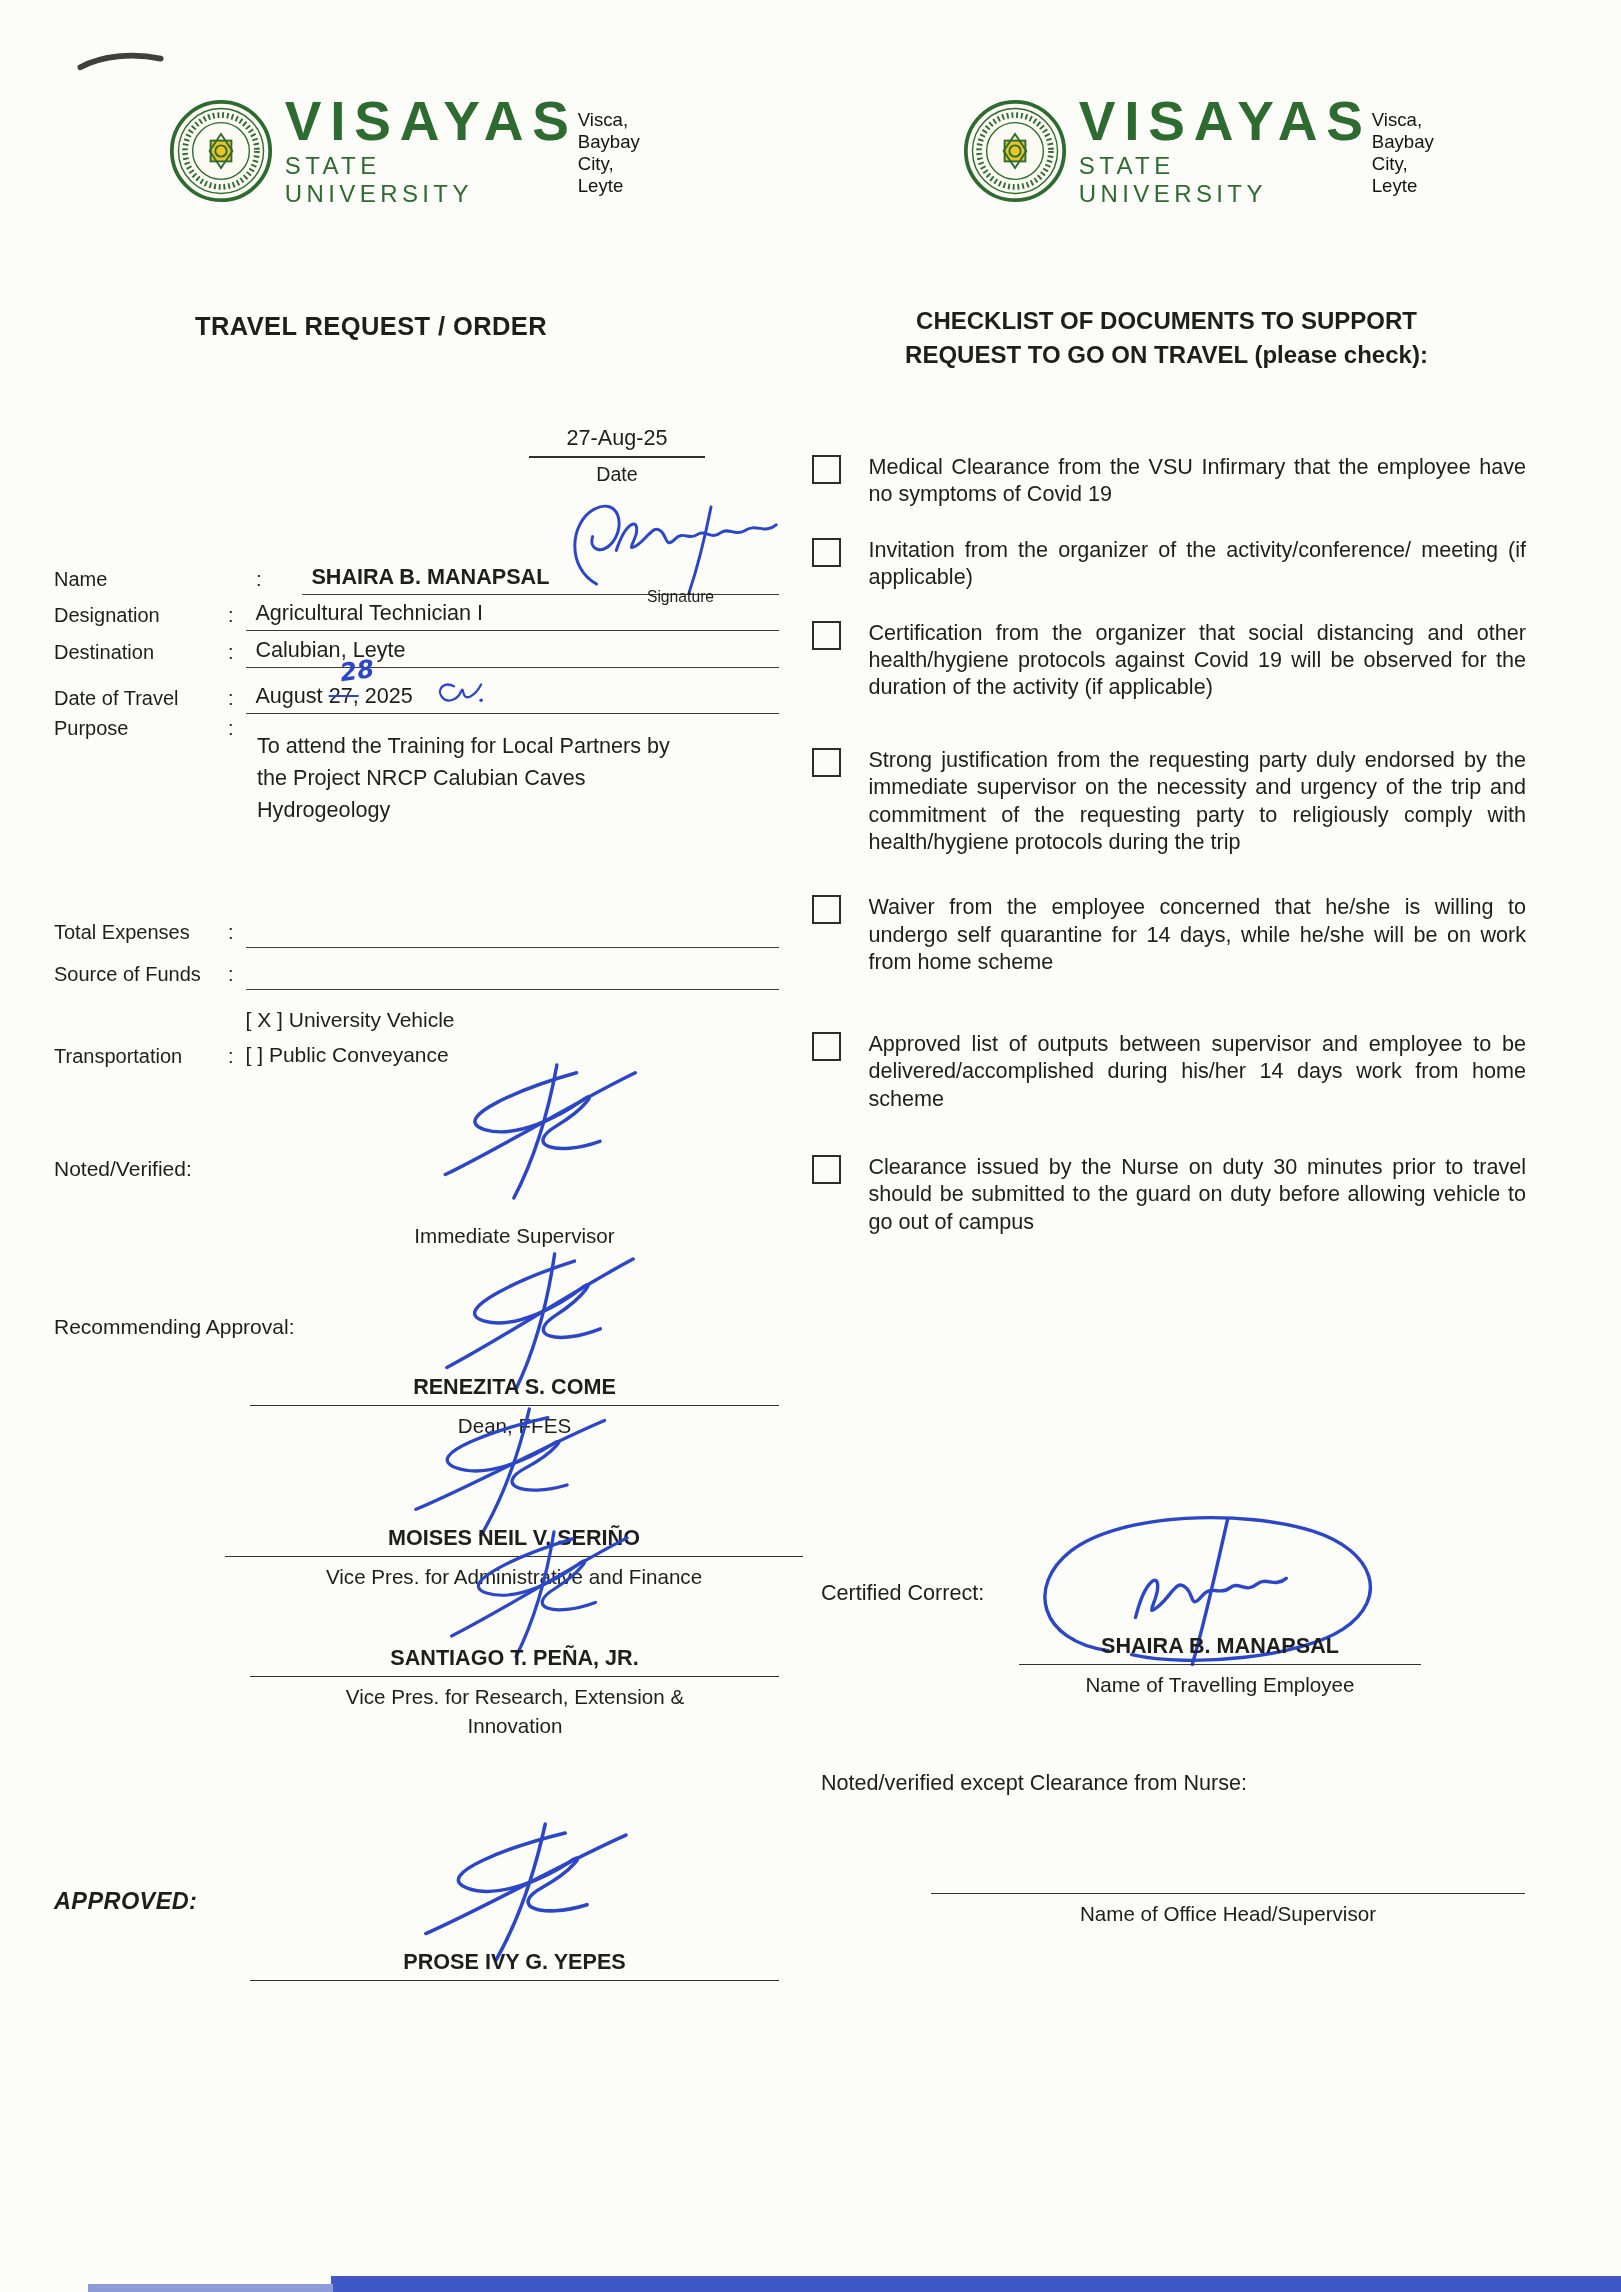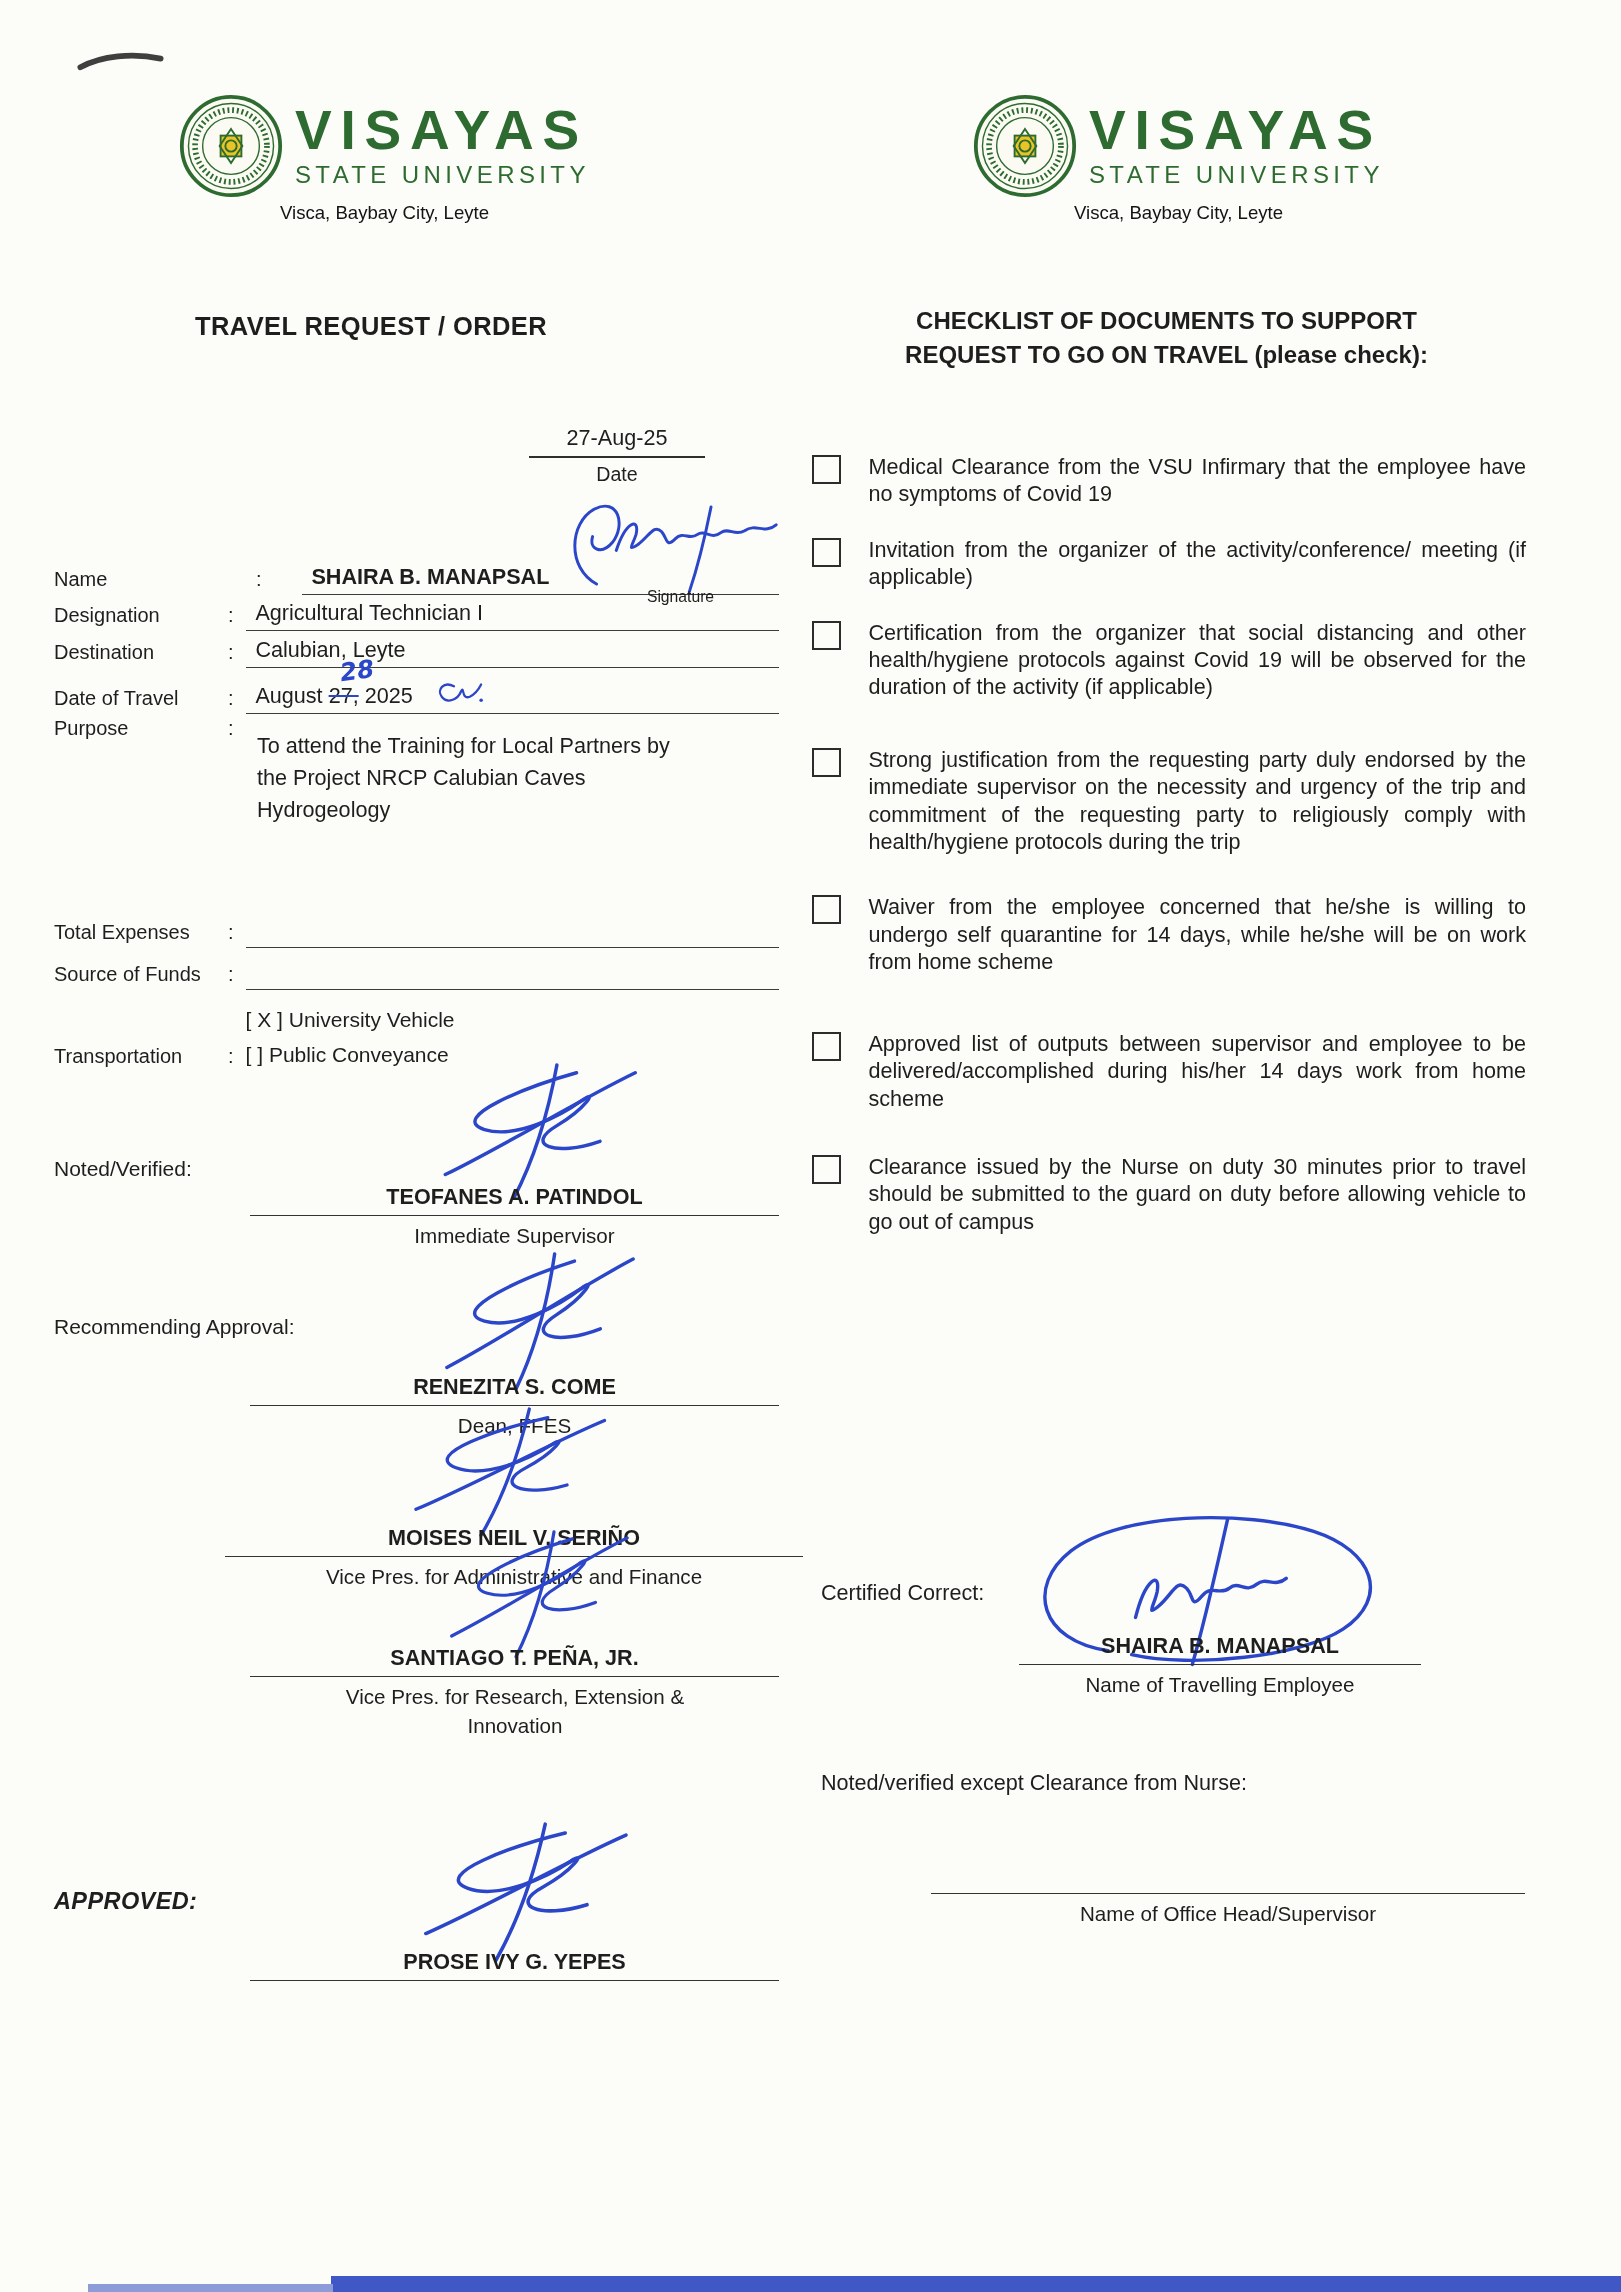--- a/index.html
+++ b/index.html
@@ -6,21 +6,21 @@
   html,body { background:#e9e9e9; }
   .page {
     position:relative; width:1621px; height:2293px; margin:0 auto;
     background:#fcfcf9;
     font-family:"Liberation Sans","DejaVu Sans",sans-serif;
     color:#1e1e1e; overflow:hidden;
   }
   .abs { position:absolute; }
 
   
-  .hdr { position:absolute; width:431px; display:flex; flex-direction:column; align-items:center;justify-content:flex-end; }
+  .hdr { position:absolute; width:431px; display:flex; flex-direction:row; align-items:center; }
   .hdr-left  { left:169px; top:94px; }
   .hdr-right { left:963px; top:94px; }
   .hdr-row { display:flex; align-items:center; gap:11.8px; }
   .seal { width:104px; height:104px; flex-shrink:0; }
   .uni-name { font-size:55px; font-weight:bold; color:#2e6b30; letter-spacing:8.8px; line-height:1; }
   .uni-sub  { font-size:24px; color:#2e6b30; letter-spacing:4.4px; margin-top:2.9px; }
   .uni-addr { font-size:18.6px; color:#141414; margin-top:3.9px; }
 
   
   .title-left  { left:116px; top:312px; width:510px; text-align:center; font-size:25.5px; font-weight:bold; letter-spacing:0.4px; }
@@ -231,21 +231,20 @@
     </div>
   </div>
 
   <div class="side-label lbl-noted">Noted/Verified:</div>
 
   <svg class="abs scribble scr1" viewBox="0 0 240 150">
     <path d="M168 16 C118 30 36 62 74 74 C106 84 152 60 174 44 C190 32 178 52 148 70 C114 90 146 102 192 86"></path>
     <path d="M34 120 C92 92 170 44 228 16"></path>
     <path d="M148 8 C140 52 126 102 104 144"></path>
   </svg>
-  <div class="sigline sl1">TEOFANES A. PATINDOL</div>
   <div class="sigcap sc1">Immediate Supervisor</div>
 
   <div class="side-label lbl-recomm">Recommending Approval:</div>
 
   <svg class="abs scribble scr2" viewBox="0 0 240 150">
     <path d="M168 16 C118 30 36 62 74 74 C106 84 152 60 174 44 C190 32 178 52 148 70 C114 90 146 102 192 86"></path>
     <path d="M34 120 C92 92 170 44 228 16"></path>
     <path d="M148 8 C140 52 126 102 104 144"></path>
   </svg>
   <div class="sigline sl2">RENEZITA S. COME</div>

